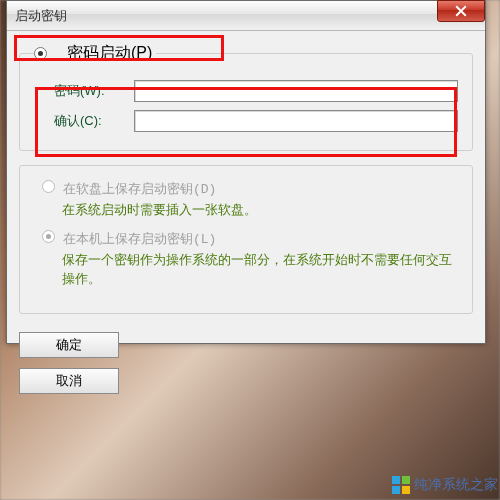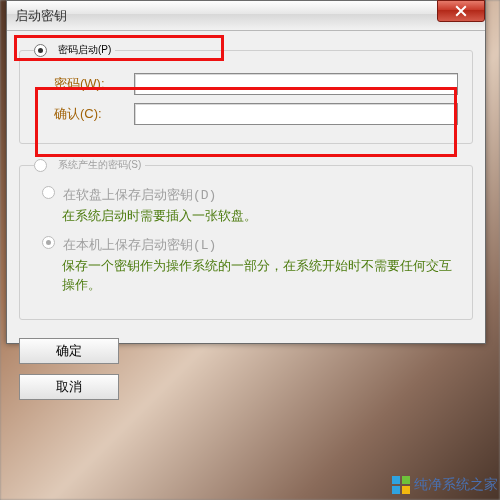--- a/index.html
+++ b/index.html
@@ -68,24 +68,24 @@
     border: 1px solid #cfcfcf;
     border-radius: 3px;
     margin: 0 0 14px 0;
     padding: 8px 14px 14px 14px;
     position: relative;
   }
   fieldset.group1 { padding-bottom: 18px; }
   legend {
     padding: 0 4px 0 0;
     background: #f0f0f0;
-    font-size: 10px;
-    display: flex;
-    align-items: center;
-    gap: 11px;
+    font-size: 16px;
+    display: flex;
+    align-items: center;
+    gap: 20px;
   }
   .radio {
     width: 13px;
     height: 13px;
     border: 1px solid #777;
     border-radius: 50%;
     display: inline-block;
     position: relative;
     background: #fff;
     vertical-align: middle;
@@ -118,21 +118,21 @@
     color: #4d7c0f;
     line-height: 1.5;
   }
   .row {
     display: flex;
     align-items: center;
     margin: 8px 0 0 20px;
   }
   .row label {
     width: 80px;
-    color: #a16207;
+    color: #14532d;
   }
   .row input.pw {
     flex: 1;
     height: 22px;
     border: 1px solid #8a8a8a;
     background: #fff;
     padding: 0 4px;
     font-size: 13px;
     box-shadow: inset 1px 1px 0 #d8d8d8;
   }
@@ -218,24 +218,20 @@
         <label>密码(W):</label>
         <input type="password" class="pw" value="" style="">
       </div>
       <div class="row">
         <label>确认(C):</label>
         <input type="password" class="pw" value="" style="">
       </div>
     </fieldset>
 
     <fieldset class="group2">
-      <legend>
-        <span class="radio disabled"></span>
-        <span class="disabled-text">系统产生的密码(S)</span>
-      </legend>
 
       <div class="sub-option">
         <span class="radio disabled"></span>
         <span class="sub-label">在软盘上保存启动密钥(D)</span>
       </div>
       <div class="sub-desc">在系统启动时需要插入一张软盘。</div>
 
       <div class="sub-option">
         <span class="radio disabled checked"></span>
         <span class="sub-label">在本机上保存启动密钥(L)</span>

